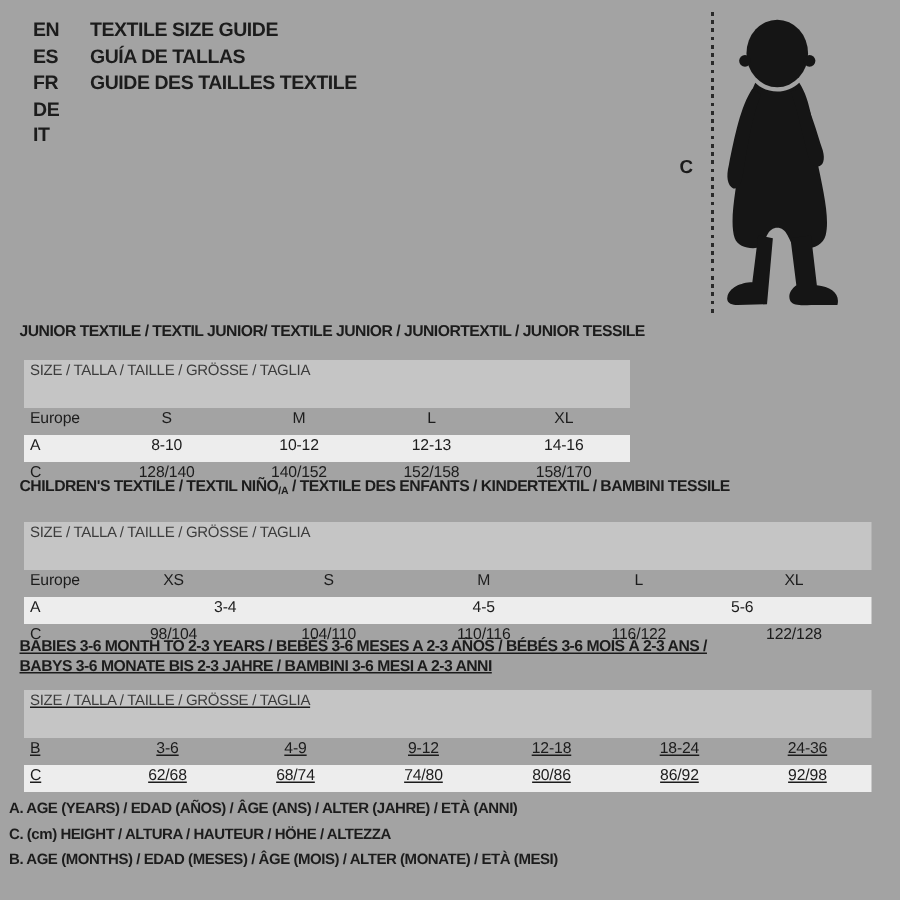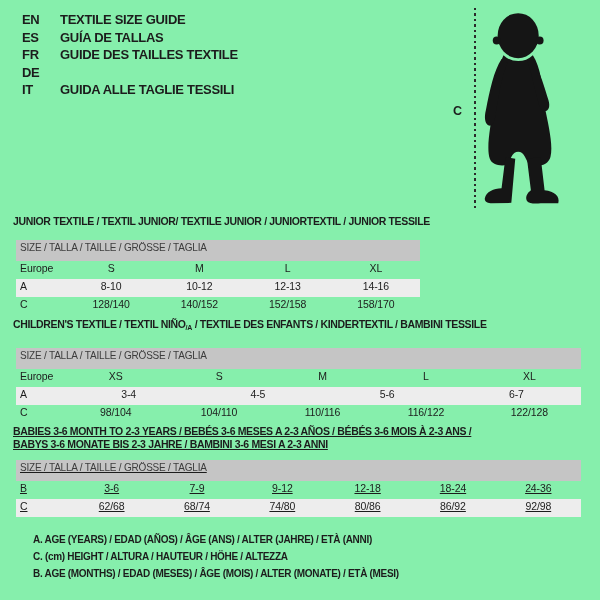--- a/index.html
+++ b/index.html
@@ -1,18 +1,18 @@
 <!DOCTYPE html>
 <html><head>
 <meta charset="utf-8">
 <style>
   * { margin:0; padding:0; box-sizing:border-box; }
   html,body { background:#fff; }
   .page {
-    position:relative; width:600px; height:600px; background:#86efac;
+    position:relative; width:600px; height:600px; background:#a3a3a3;
     font-family:"Liberation Sans", sans-serif; color:#1c1c1c; overflow:hidden;
   }
 
   
   .lang-block { position:absolute; left:22px; top:11px; }
   .lang-row { display:flex; line-height:17.5px; font-weight:bold; font-size:13px; letter-spacing:-0.3px; white-space:nowrap; }
   .lang-code { width:38px; flex:0 0 38px; }
 
   
   .height-line {
@@ -21,36 +21,36 @@
   }
   .height-label { position:absolute; left:453px; top:104px; font-size:12.5px; font-weight:bold; }
   .baby-svg { position:absolute; left:482px; top:8px; width:88px; height:200px; }
 
   
   .section { position:absolute; left:13px; }
   .sec-title { font-size:10.5px; font-weight:bold; letter-spacing:-0.35px; line-height:13px; white-space:nowrap; }
   .sec-title .subsc { font-size:7px; vertical-align:-2px; letter-spacing:-0.2px; }
   .stable { margin-left:3px; margin-top:12px; }
   .size-bar {
-    height:21px; line-height:16px; background:#c5c5c5; color:#3c3c3c;
+    height:32px; line-height:16px; background:#c5c5c5; color:#3c3c3c;
     font-size:10px; padding-left:4px; letter-spacing:-0.2px; white-space:nowrap;
   }
   .trow { display:flex; height:18px; line-height:15.5px; font-size:10.5px; letter-spacing:-0.1px; }
   .trow.shade { background:#ededed; }
   .tlabel { padding-left:4px; text-align:left; }
   .t-junior  .tlabel { flex:0 0 51px; }
   .t-children .tlabel { flex:0 0 48px; }
   .t-babies  .tlabel { flex:0 0 53px; }
   .tcell { flex:1; text-align:center; }
   .sec-junior   { top:215px; } .sec-junior  .stable { width:404px; }
   .sec-children { top:318px; } .sec-children .stable { width:565px; margin-top:14px; }
   .sec-babies   { top:425px;text-decoration:underline; } .sec-babies  .stable { width:565px; margin-top:9px; }
 
   
-  .legend { position:absolute; left:33px; top:531px; }
+  .legend { position:absolute; left:6px; top:531px; }
   .legend-line { font-size:10px; font-weight:bold; letter-spacing:-0.3px; line-height:17px; white-space:nowrap; }
 </style>
 </head>
 <body>
 
 <div class="page">
 
   <div class="lang-block">
     <div class="lang-row">
       <span class="lang-code">EN</span>
@@ -62,21 +62,20 @@
     </div>
     <div class="lang-row">
       <span class="lang-code">FR</span>
       <span class="lang-label">GUIDE DES TAILLES TEXTILE</span>
     </div>
     <div class="lang-row">
       <span class="lang-code">DE</span>
     </div>
     <div class="lang-row">
       <span class="lang-code">IT</span>
-      <span class="lang-label">GUIDA ALLE TAGLIE TESSILI</span>
     </div>
   </div>
 
   <div class="height-line"></div>
   <div class="height-label">C</div>
   <svg class="baby-svg" viewBox="0 0 90 200" aria-hidden="true">
     <g fill="#151515">
       <ellipse cx="37" cy="26" rx="21" ry="23"></ellipse>
       <circle cx="15" cy="31" r="4"></circle>
       <circle cx="59" cy="31" r="4"></circle>
@@ -136,42 +135,41 @@
         <span class="tcell">S</span>
         <span class="tcell">M</span>
         <span class="tcell">L</span>
         <span class="tcell">XL</span>
       </div>
       <div class="trow shade">
         <span class="tlabel">A</span>
         <span class="tcell">3-4</span>
         <span class="tcell">4-5</span>
         <span class="tcell">5-6</span>
-        <span class="tcell">6-7</span>
       </div>
       <div class="trow">
         <span class="tlabel">C</span>
         <span class="tcell">98/104</span>
         <span class="tcell">104/110</span>
         <span class="tcell">110/116</span>
         <span class="tcell">116/122</span>
         <span class="tcell">122/128</span>
       </div>
     </div>
   </div>
 
   <div class="section sec-babies">
     <div class="sec-title">BABIES 3-6 MONTH TO 2-3 YEARS / BEBÉS 3-6 MESES A 2-3 AÑOS / BÉBÉS 3-6 MOIS À 2-3 ANS /</div>
     <div class="sec-title">BABYS 3-6 MONATE BIS 2-3 JAHRE / BAMBINI 3-6 MESI A 2-3 ANNI</div>
     <div class="stable t-babies">
       <div class="size-bar">SIZE / TALLA / TAILLE / GRÖSSE / TAGLIA</div>
       <div class="trow">
         <span class="tlabel">B</span>
         <span class="tcell">3-6</span>
-        <span class="tcell">7-9</span>
+        <span class="tcell">4-9</span>
         <span class="tcell">9-12</span>
         <span class="tcell">12-18</span>
         <span class="tcell">18-24</span>
         <span class="tcell">24-36</span>
       </div>
       <div class="trow shade">
         <span class="tlabel">C</span>
         <span class="tcell">62/68</span>
         <span class="tcell">68/74</span>
         <span class="tcell">74/80</span>

